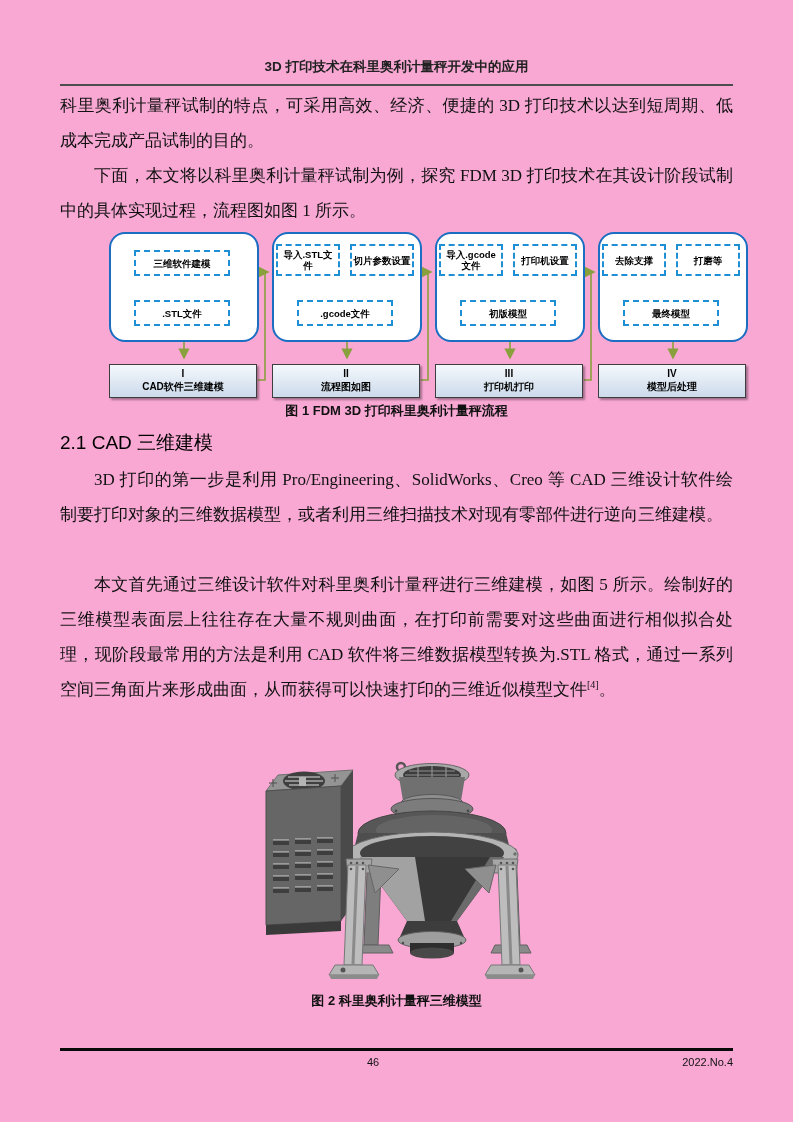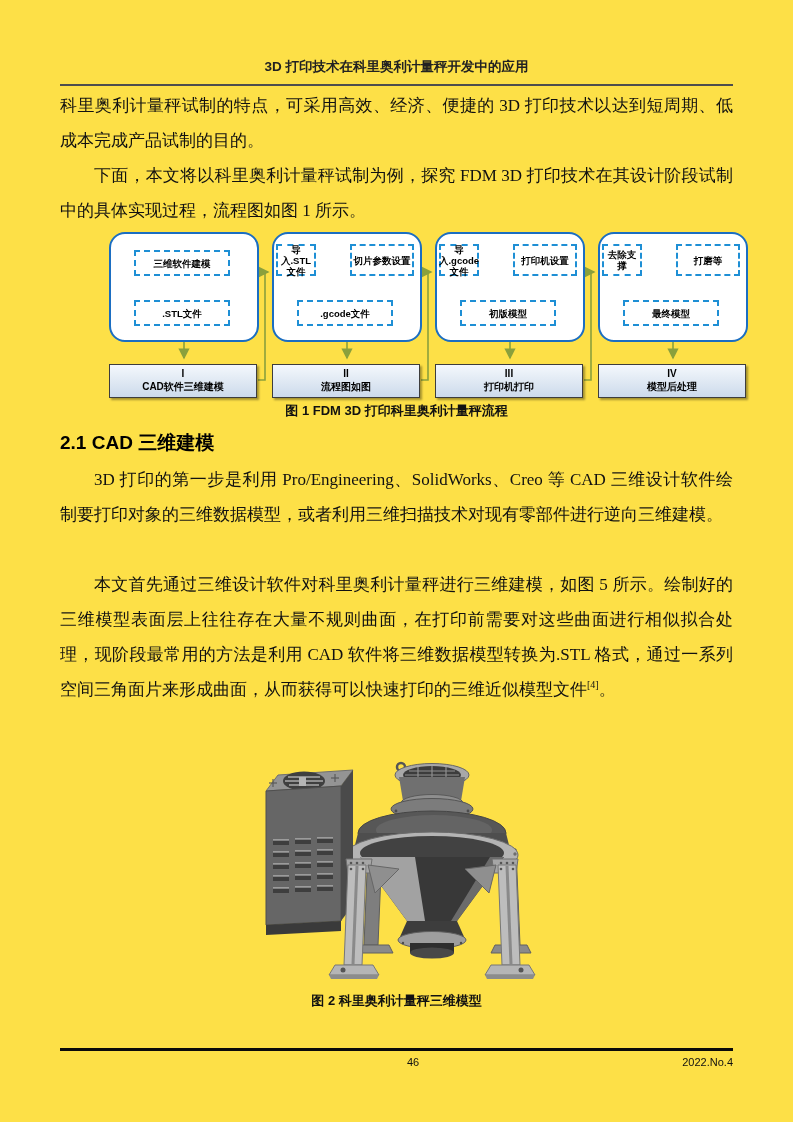--- a/index.html
+++ b/index.html
@@ -1,59 +1,59 @@
 <!DOCTYPE html>
 <html><head>
 <meta charset="utf-8">
 <style>
   html,body{margin:0;padding:0;background:#e8e8e8;}
-  .page{position:relative;width:793px;height:1122px;background:#fde047;margin:0 auto;overflow:hidden;
+  .page{position:relative;width:793px;height:1122px;background:#f9a8d4;margin:0 auto;overflow:hidden;
         font-family:"Liberation Serif",serif;color:#1a1a1a;}
   
   .running-title{position:absolute;top:58px;left:0;width:793px;text-align:center;
         font-family:"Liberation Sans",sans-serif;font-weight:600;font-size:13.5px;color:#222;}
   .header-rule{position:absolute;top:84px;left:60px;width:673px;border-top:2px solid #4d4d4d;}
   
   .body-text{position:absolute;left:60px;width:673px;margin:0;font-size:17px;line-height:35px;
         text-align:justify;color:#111;}
   .indent{text-indent:2em;}
   .p1{top:88px;} .p2{top:158px;} .p3{top:462px;} .p4{top:567px;}
   sup{font-size:10px;line-height:0;}
   
   .section-heading{position:absolute;top:430px;left:60px;margin:0;
-        font-family:"Liberation Sans",sans-serif;font-weight:bold;font-size:19px;color:#000;text-align:right;}
+        font-family:"Liberation Sans",sans-serif;font-weight:normal;font-size:19px;color:#000;text-align:right;}
   
   .fc{position:absolute;top:228px;left:0;width:793px;height:172px;margin-left:31px;}
   .fc svg.conn{position:absolute;left:0;top:0;}
   .stage{position:absolute;top:0;width:150px;height:172px;}
   .s1{left:78px}.s2{left:241px}.s3{left:404px}.s4{left:567px}
   .rbox{position:absolute;left:0;top:4px;width:146px;height:106px;border:2px solid #1b6ec2;
         border-radius:16px;background:#fff;}
   .sbox{position:absolute;left:0;top:136px;width:146px;height:30px;border:1px solid #3d3d3d;
         background:linear-gradient(#f4f8fc,#ccdaeb);box-shadow:2px 2px 2px rgba(0,0,0,.35);
         text-align:center;font-family:"Liberation Sans",sans-serif;font-weight:bold;
         font-size:10px;line-height:13px;padding-top:2px;color:#000;}
   .dbox{position:absolute;border:2px dashed #1e8fd5;background:#fff;display:flex;align-items:center;
         justify-content:center;text-align:center;font-family:"Liberation Sans",sans-serif;
         font-weight:bold;font-size:9.5px;line-height:11px;color:#000;padding:1px;box-sizing:border-box;}
   .bA{left:25px;top:22px;width:96px;height:26px;}
   .bB{left:25px;top:72px;width:96px;height:26px;}
-  .tl{left:4px;top:16px;width:40px;height:32px;}
+  .tl{left:4px;top:16px;width:64px;height:32px;}
   .tr{left:78px;top:16px;width:64px;height:32px;}
   .bm{left:25px;top:72px;width:96px;height:26px;}
   
   .fig-caption{position:absolute;left:0;width:793px;text-align:center;
         font-family:"Liberation Sans",sans-serif;font-weight:600;font-size:13px;color:#111;}
   .cap1{top:402px;} .cap2{top:992px;}
   
   .model-figure{position:absolute;top:753px;left:0;width:793px;text-align:center;}
   
   .footer-rule{position:absolute;top:1048px;left:60px;width:673px;border-top:3px solid #0a0a0a;}
   .footer-page{position:absolute;top:1056px;left:0;width:746px;text-align:center;
-        font-family:"Liberation Sans",sans-serif;font-size:11px;color:#111;margin-left:40px;}
+        font-family:"Liberation Sans",sans-serif;font-size:11px;color:#111;}
   .footer-issue{position:absolute;top:1056px;right:60px;
         font-family:"Liberation Sans",sans-serif;font-size:11px;color:#111;}
 </style>
 </head>
 <body>
 
 <div class="page">
 
   <div class="running-title">3D 打印技术在科里奥利计量秤开发中的应用</div>
   <div class="header-rule"></div>

